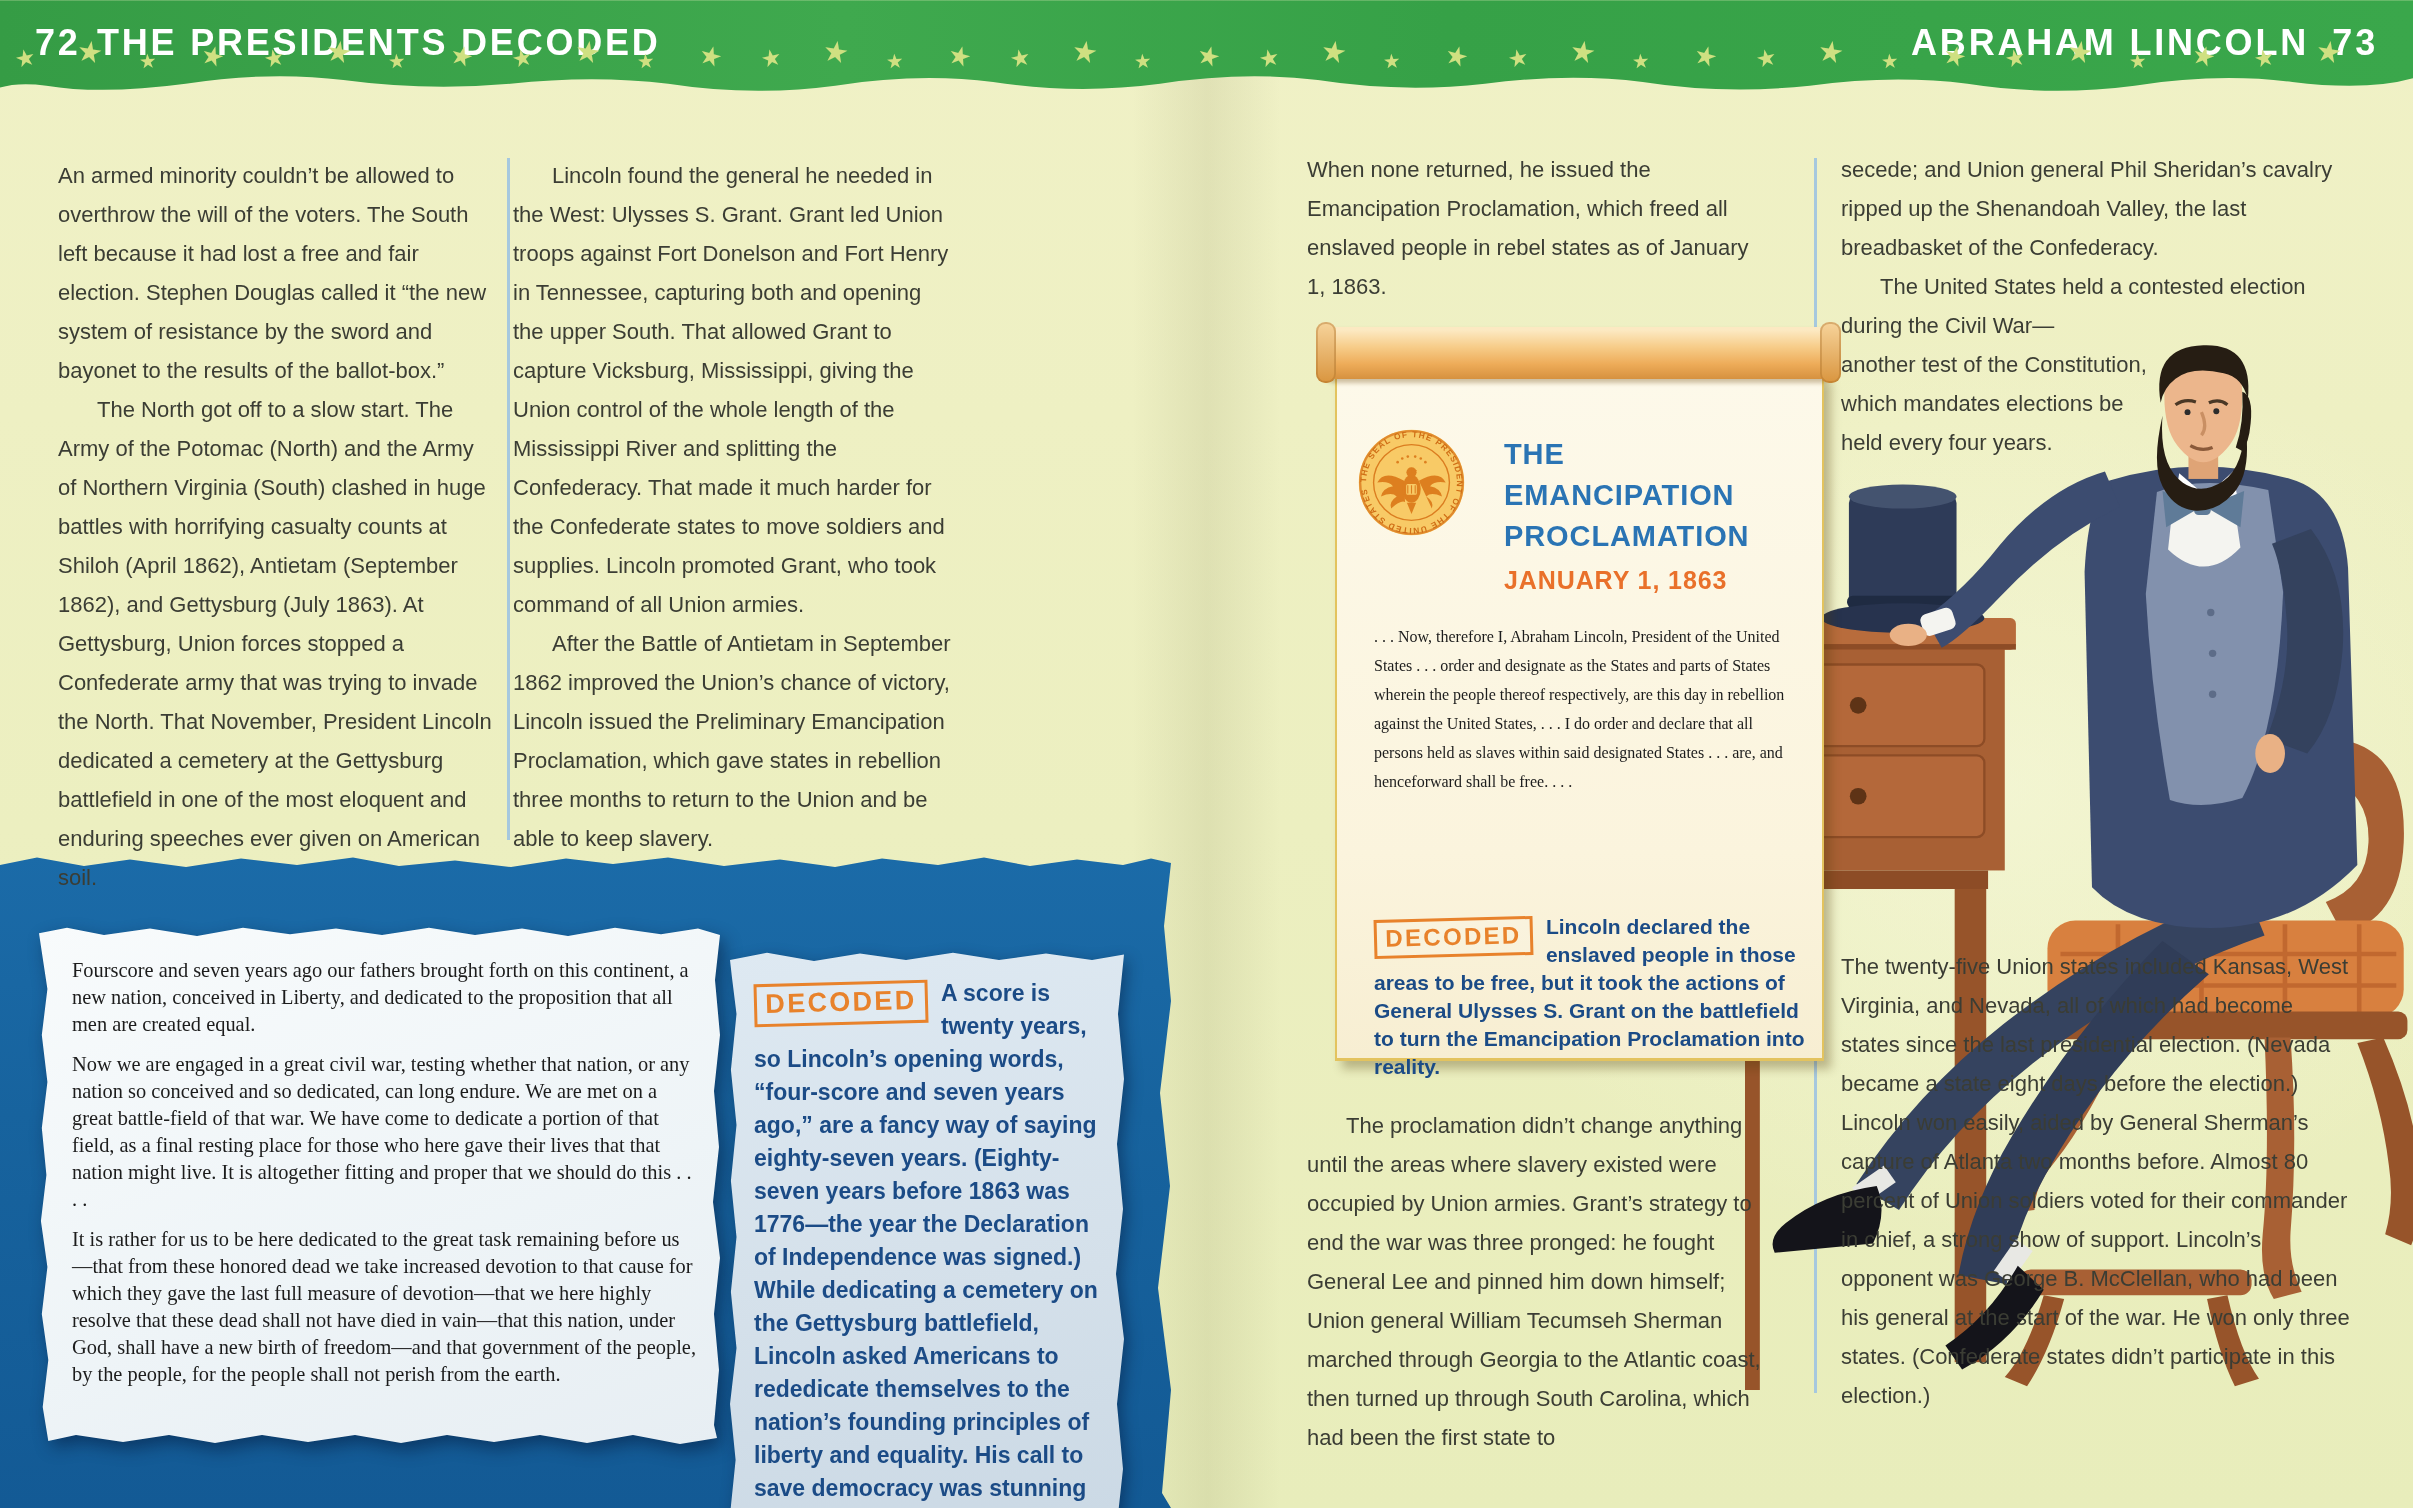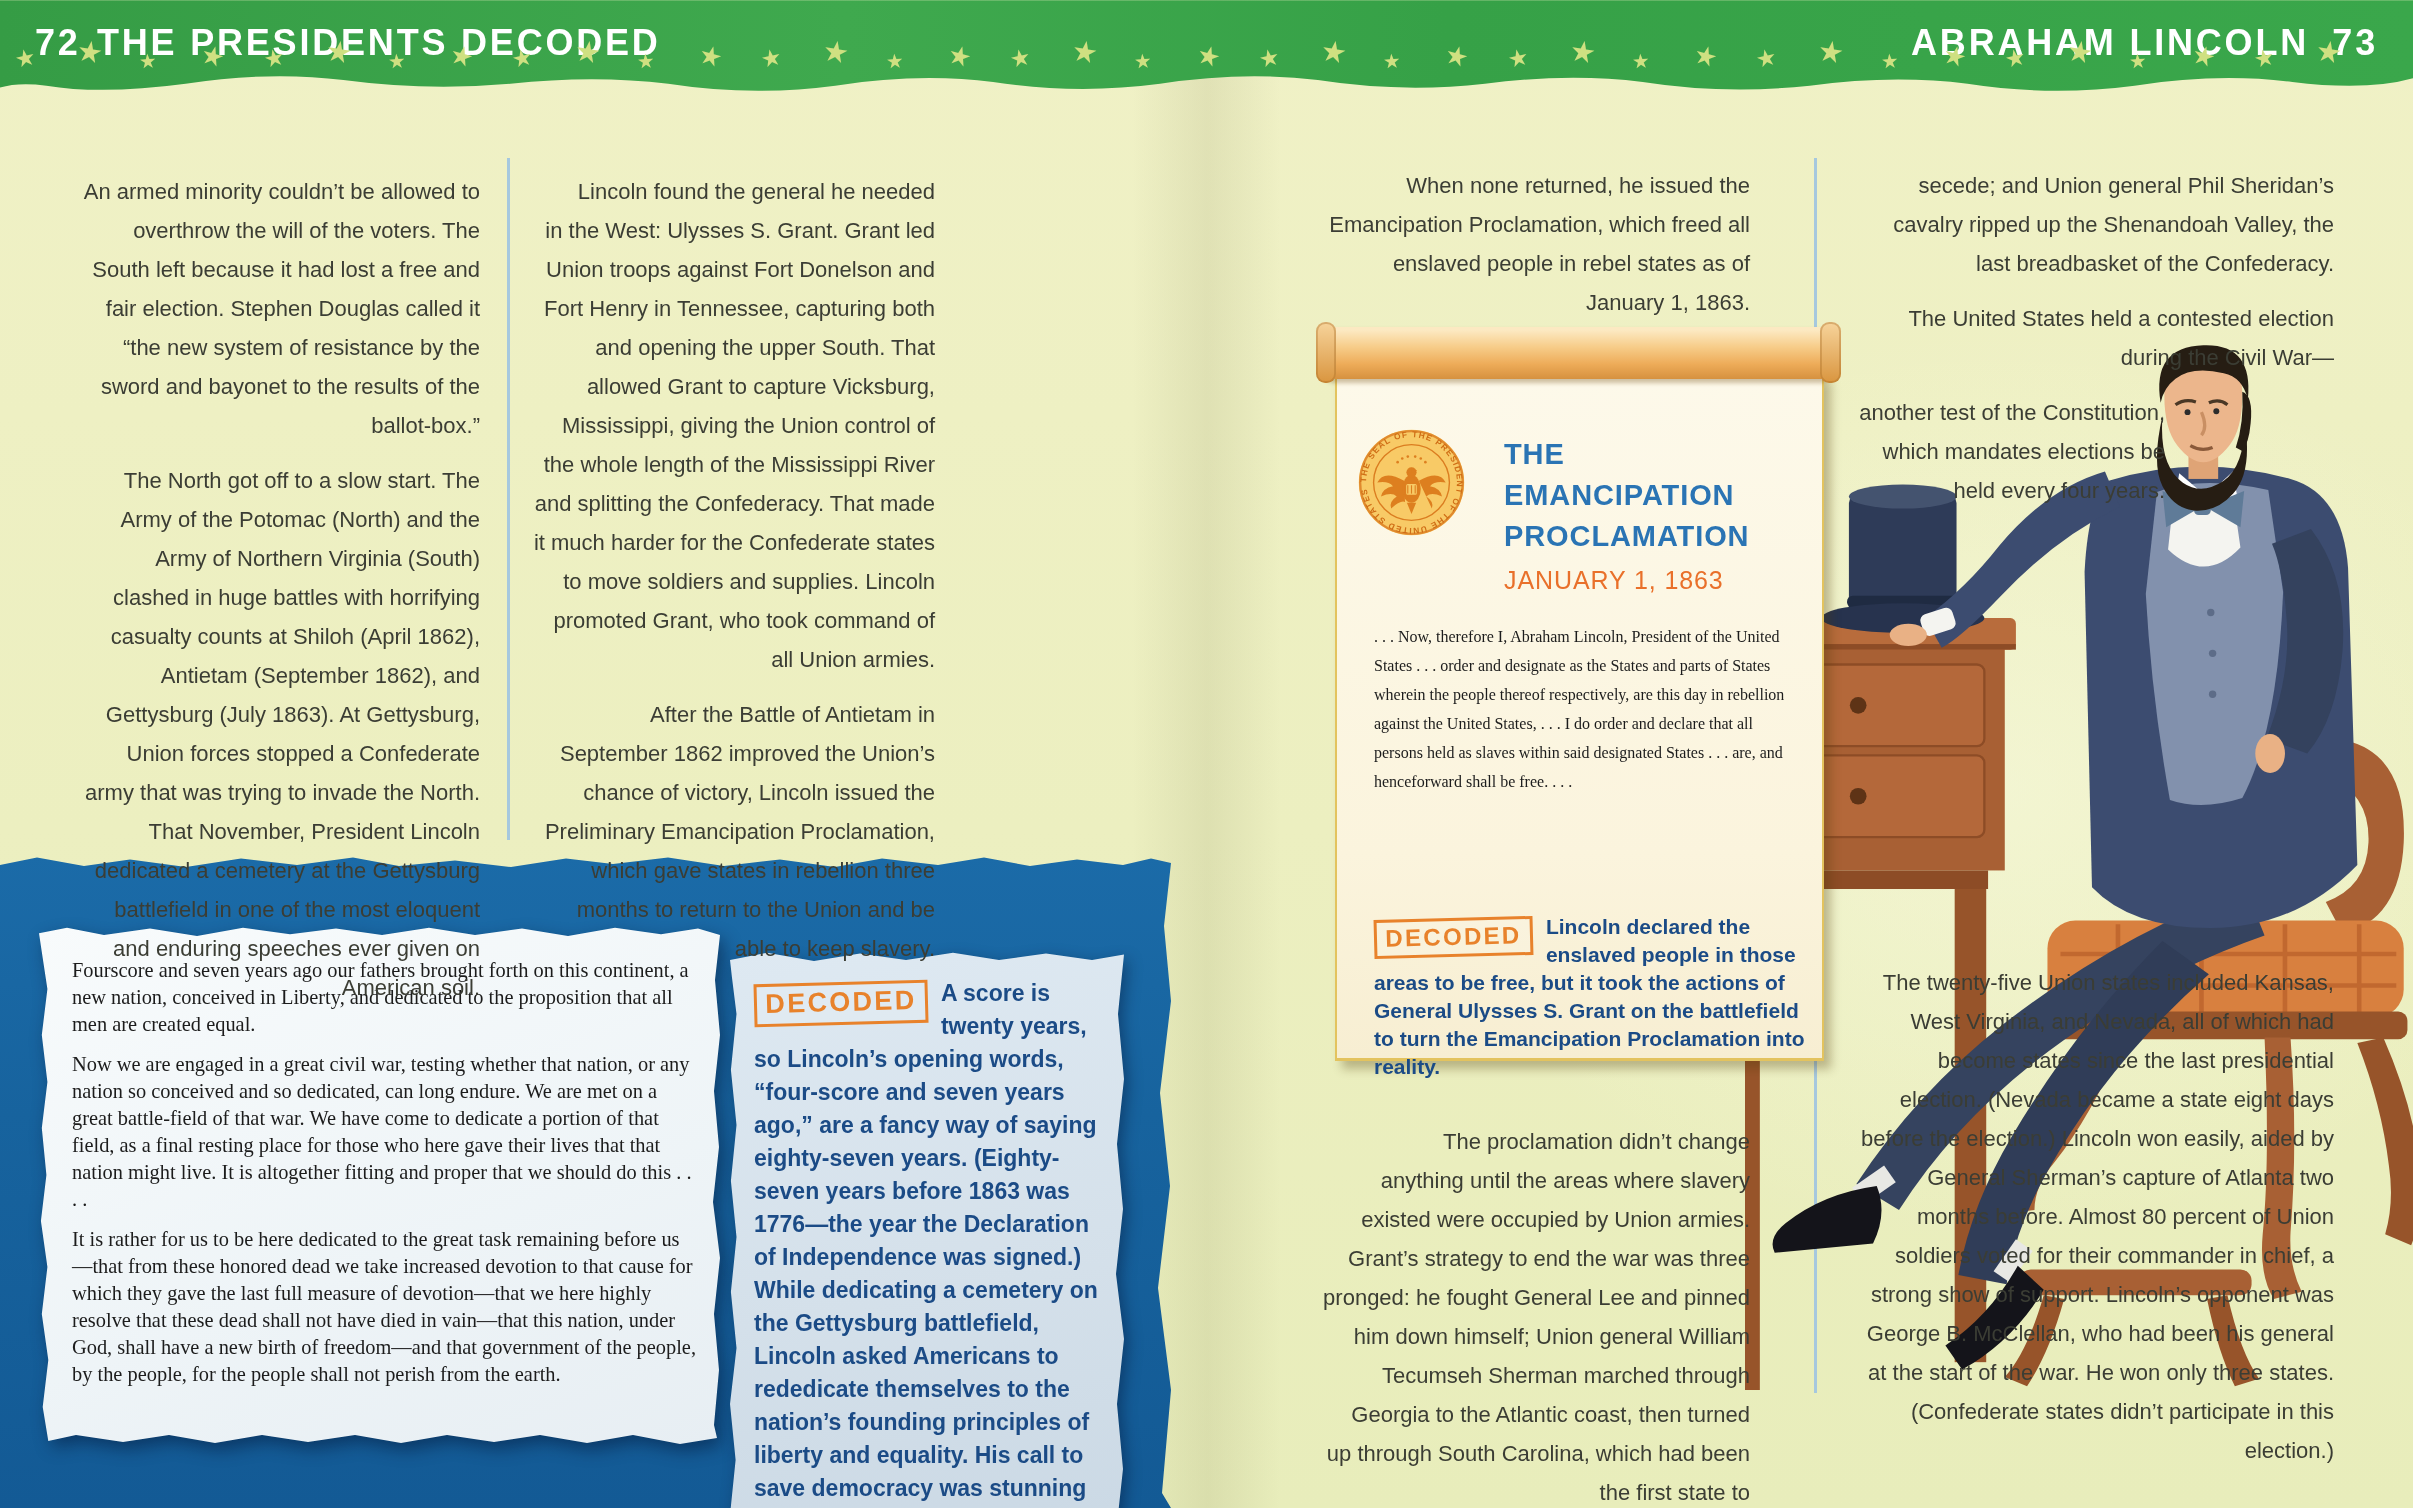--- a/index.html
+++ b/index.html
@@ -20,21 +20,21 @@
   #hdr-title-l { left:97px; }
   #hdr-title-r { right:104px; }
   #hdr-num-r { right:35px; }
   .star { position:absolute; color:#cfe081; z-index:9; }
 
   
   .vdiv { position:absolute; width:2.8px; background:#a6c8de; z-index:1; }
 
   
   .col { position:absolute; color:#3b3d34; font-size:22px; line-height:39px; z-index:4; }
-  .col p { margin:16px;text-align:right; }
+  .col p { margin:0; }
   .col .ind { text-indent:39px; }
   .rp { line-height:39px; }
   #col1 { left:58px;  top:156px; width:438px; }
   #col2 { left:513px; top:156px; width:438px; }
   #col3top { left:1307px; top:150px; width:459px; }
   #col4top { left:1841px; top:150px; width:509px; }
   #col4top .cont { width:308px; }
   #col3bot { left:1307px; top:1106px; width:459px; }
   #col4bot { left:1841px; top:947px; width:509px; }
 
@@ -84,21 +84,21 @@
   #roller {
     position:absolute; left:0; top:0; width:512px; height:52px; border-radius:13px;
     background:linear-gradient(180deg,#fce9c2 6%, #f7cd8a 38%, #edab58 72%, #d6913f 100%);
     box-shadow:0 3.7px 4.6px rgba(120,80,20,.35);
   }
   .cap { position:absolute; width:20.4px; height:61px; top:-4.6px; border-radius:9.3px;
     background:linear-gradient(180deg,#f7d49b,#d9953f); box-shadow:inset 0 0 0 1.9px rgba(160,100,30,.35); }
   #capL { left:-6.5px; } #capR { right:-6.5px; }
   #seal { position:absolute; left:18.6px; top:54px; width:111px; height:111px; }
   #procTitle { position:absolute; left:167px; top:61px; width:278px; color:#2a74b4; font-weight:bold; font-size:29px; line-height:41px; letter-spacing:0.9px; }
-  #procDate  { position:absolute; left:167px; top:193px; color:#e9702a; font-weight:normal; font-size:25px; letter-spacing:0.9px; white-space:nowrap; }
+  #procDate  { position:absolute; left:167px; top:193px; color:#e9702a; font-weight:bold; font-size:25px; letter-spacing:0.9px; white-space:nowrap; }
   #procBody  { position:absolute; left:37px; top:249px; width:423px; font-size:16px; line-height:29px; }
   #procDecoded { position:absolute; left:37px; top:540px; width:433px; font-size:21px; line-height:28px; font-weight:bold; color:#1b4b86; }
   #procDecoded .stamp { font-size:24px; }
 
   
   #illo { position:absolute; left:1745px; top:334px; width:668px; height:1123px; z-index:3; }
 </style>
 </head>
 <body>
 

